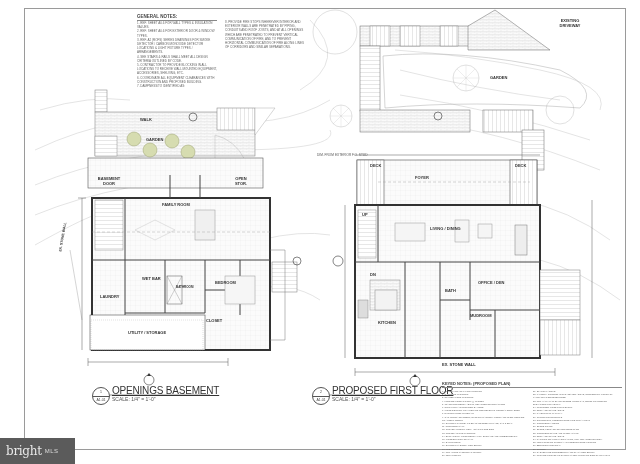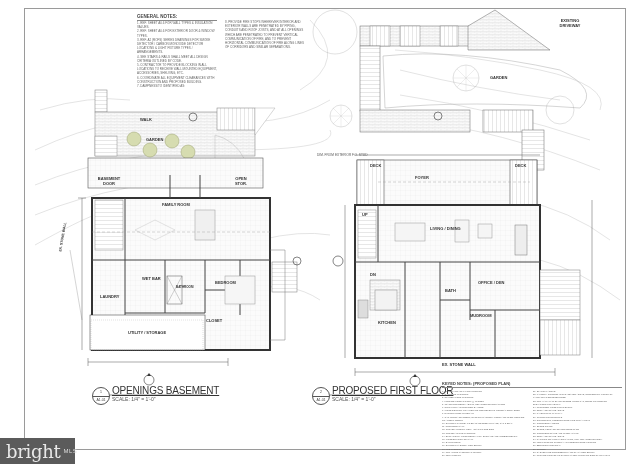--- a/index.html
+++ b/index.html
@@ -8,21 +8,21 @@
   .abs{position:absolute;}
   .tiny{font-size:3.2px;line-height:4px;color:#555;white-space:nowrap;}
   .room{font-size:4px;color:#333;text-align:center;font-weight:bold;}
   .notes-title{font-size:4.5px;font-weight:bold;color:#444;border-bottom:0.6px solid #888;padding-bottom:1px;}
   .note-line{font-size:3px;line-height:4.2px;color:#666;}
   .title-main{font-size:10px;color:#333;text-decoration:underline;letter-spacing:-0.2px;}
   .title-scale{font-size:5px;color:#555;}
   .bubble{position:absolute;width:16px;height:16px;border:1px solid #555;border-radius:50%;font-size:3.5px;text-align:center;line-height:8px;color:#444;}
   .bubble:after{content:"";position:absolute;left:0;right:0;top:7.5px;border-top:0.7px solid #555;}
   .logo{position:absolute;left:0;top:438px;width:75px;height:26px;background:#5b5b5b;display:flex;align-items:center;padding-left:6px;box-sizing:border-box;}
-  .logo .b{font-family:"DejaVu Serif",serif;color:#e8e8e8;font-size:18px;letter-spacing:-0.3px;}
+  .logo .b{font-family:"DejaVu Serif",serif;color:#e8e8e8;font-size:12px;letter-spacing:-0.3px;}
   .logo .m{color:#ddd;font-size:6px;margin-left:3px;letter-spacing:0.5px;}
   svg{position:absolute;left:0;top:0;}
 </style>
 </head>
 <body>
 
 <div class="sheet"></div>
 
 <svg width="640" height="464">
   <defs>

